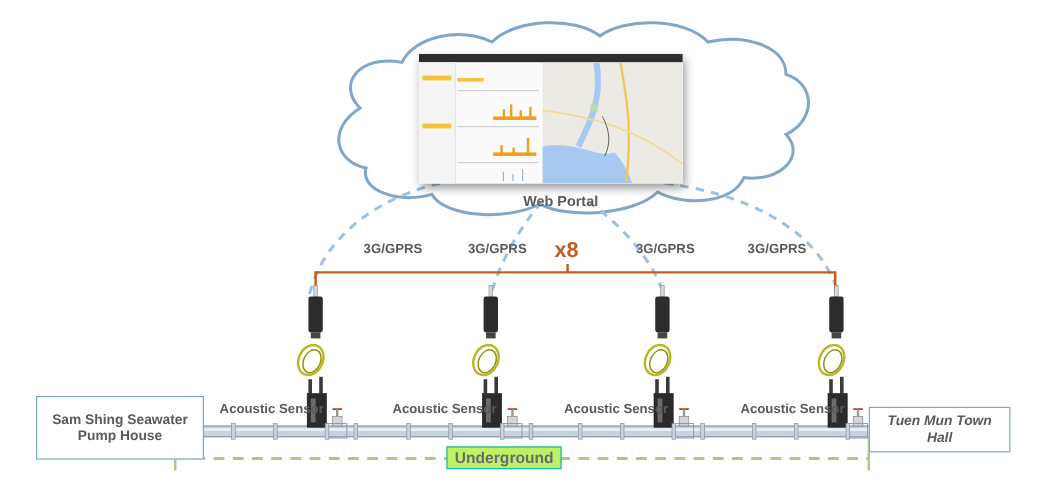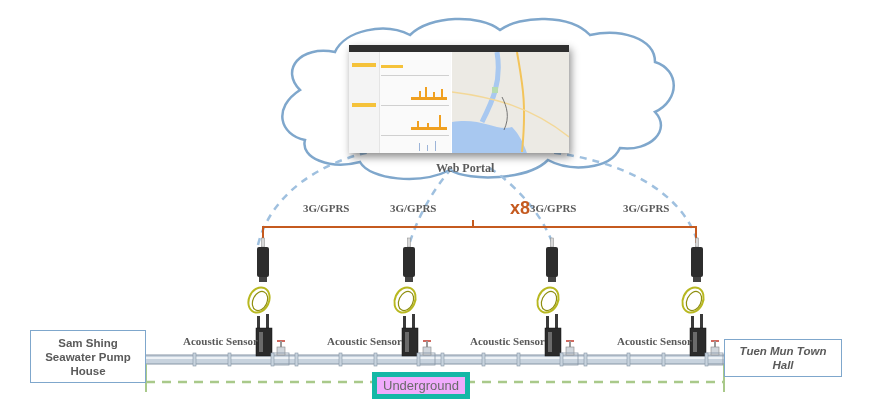--- a/index.html
+++ b/index.html
@@ -1,22 +1,22 @@
 <!DOCTYPE html>
 <html><head>
 <meta charset="utf-8">
 <style>
   html,body{margin:0;padding:0;background:#ffffff;}
   body{width:877px;height:411px;position:relative;overflow:hidden;font-family:"Liberation Sans","DejaVu Sans",sans-serif;}
   .abs{position:absolute;}
   svg.layer{position:absolute;left:0;top:0;width:877px;height:411px;}
-  .lbl{position:absolute;font-weight:bold;color:#5a5a5a;font-size:11px;white-space:nowrap;font-family:Liberation Serif, serif;}
+  .lbl{position:absolute;font-weight:bold;color:#5a5a5a;font-size:11px;white-space:nowrap;}
   .box{position:absolute;border:1.5px solid #7fa7cc;background:#fff;display:flex;align-items:center;justify-content:center;text-align:center;font-weight:bold;color:#5a5a5a;font-size:11.5px;line-height:14px;box-sizing:border-box;}
-  .x8{position:absolute;font-weight:bold;color:#c55a1f;font-size:18px;margin-left:48px;}
-  .ug{position:absolute;background:#f0abfc;border:5px solid #14b8a6;font-weight:normal;color:#6a6a6a;font-size:13px;padding:1px 6px;box-sizing:border-box;}
+  .x8{position:absolute;font-weight:bold;color:#c55a1f;font-size:18px;}
+  .ug{position:absolute;background:#bef264;border:1px solid #14b8a6;font-weight:bold;color:#6a6a6a;font-size:13px;padding:1px 6px;box-sizing:border-box;}
   .portal{position:absolute;left:349px;top:45px;width:220px;height:108px;background:#fff;box-shadow:2px 4px 8px rgba(0,0,0,0.45);overflow:hidden;}
   .p-top{position:absolute;left:0;top:0;width:220px;height:7px;background:#2f2f2f;}
   .p-left{position:absolute;left:0;top:7px;width:102px;height:101px;background:#fafafa;}
   .p-side{position:absolute;left:0;top:7px;width:30px;height:101px;background:#f4f4f4;border-right:1px solid #e4e4e4;}
   .p-map{position:absolute;left:103px;top:7px;width:117px;height:101px;background:#eceae4;}
   .p-bar{position:absolute;background:#f5c23a;}
   .p-line{position:absolute;height:1px;background:#d0d0d0;}
 </style>
 </head>
 <body>
@@ -177,15 +177,15 @@
 <div class="lbl" style="left:390px;top:202px;">3G/GPRS</div>
 <div class="lbl" style="left:530px;top:202px;">3G/GPRS</div>
 <div class="lbl" style="left:623px;top:202px;">3G/GPRS</div>
 <div class="x8" style="left:462px;top:198px;">x8</div>
 
 <div class="lbl" style="left:183px;top:335px;">Acoustic Sensor</div>
 <div class="lbl" style="left:327px;top:335px;">Acoustic Sensor</div>
 <div class="lbl" style="left:470px;top:335px;">Acoustic Sensor</div>
 <div class="lbl" style="left:617px;top:335px;">Acoustic Sensor</div>
 
-<div class="box" style="left:30px;top:330px;width:116px;height:53px;padding:0 4px;">Sam Shing Seawater Pump House</div>
+<div class="box" style="left:30px;top:330px;width:140px;height:53px;padding:0 4px;">Sam Shing Seawater Pump House</div>
 <div class="box" style="left:724px;top:339px;width:118px;height:38px;padding:0 10px;font-style:italic;">Tuen Mun Town Hall</div>
 <div class="ug" style="left:372px;top:372px;">Underground</div>
 
 </body></html>

